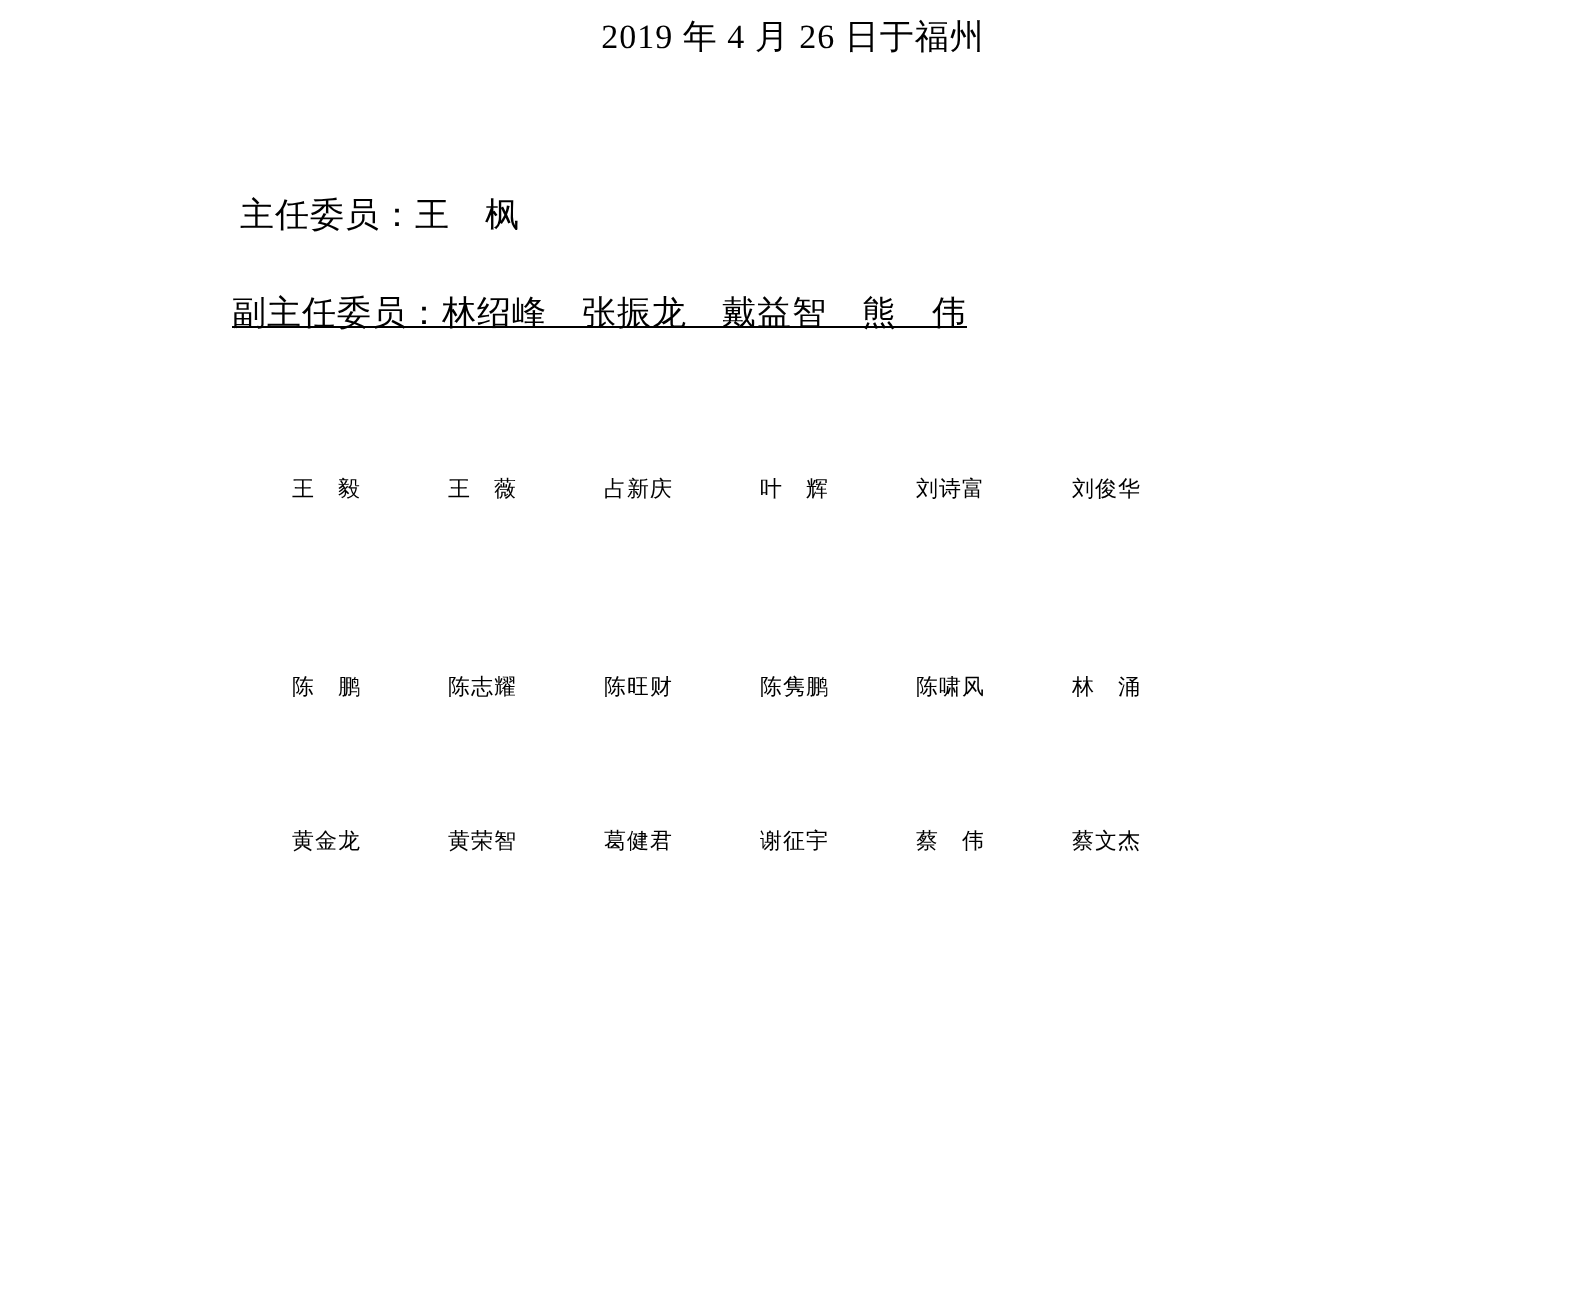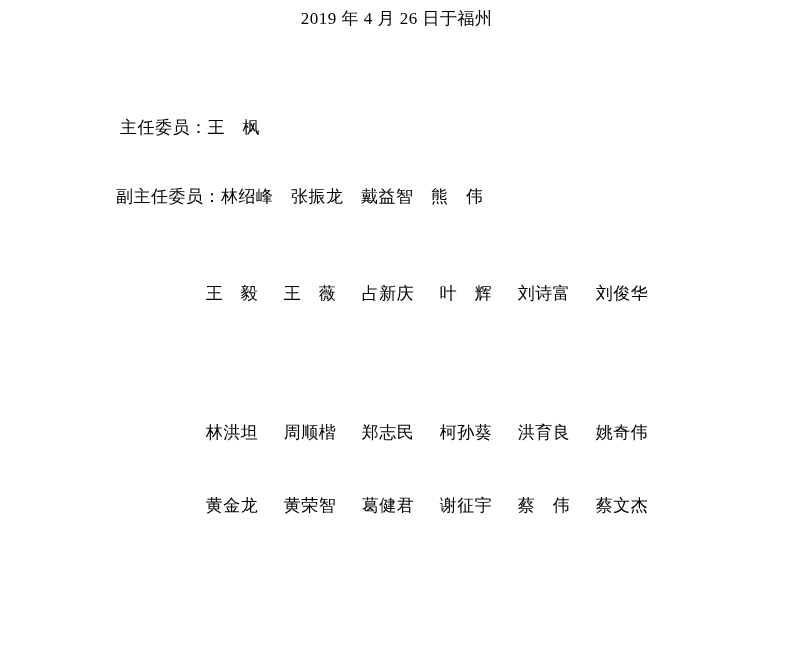--- a/index.html
+++ b/index.html
@@ -29,42 +29,40 @@
   .body-block {
     padding-left: 120px;
     padding-top: 48px;
   }
   .line {
     font-size: 17px;
     line-height: 1;
     margin-bottom: 0;
     white-space: pre;
     letter-spacing: 0.5px;
-    margin-top: 20px;
   }
   .gap-sm { height: 24px; }
   .gap-md { height: 32px; }
   .names-grid {
     display: block;
   }
   .names-row {
-    font-size: 17px;
+    font-size: 11px;
     line-height: 1;
     white-space: pre;
     letter-spacing: 0.5px;
     margin-bottom: 0;
-    font-family: Liberation Mono, monospace;
   }
   .row-spacer { height: 22px; }
   .name-cell {
     display: inline-block;
     width: 78px;
     white-space: pre;
   }
-  .indent-neg { margin-left: -4px; }
+  .indent-neg { margin-left: -4px; text-decoration: underline; }
 </style>
 </head>
 <body>
 
 <div class="page">
 
   <div class="date-line">2019 年 4 月 26 日于福州</div>
 
   <div class="body-block">
 
@@ -85,25 +83,25 @@
 
       <div class="names-row">
         <span class="name-cell">王　毅</span><span class="name-cell">王　薇</span><span class="name-cell">占新庆</span><span class="name-cell">叶　辉</span><span class="name-cell">刘诗富</span><span class="name-cell">刘俊华</span>
       </div>
       <div class="row-spacer"></div>
 
       <div class="row-spacer"></div>
 
       <div class="row-spacer"></div>
 
+      <div class="names-row">
+        <span class="name-cell">陈　鹏</span><span class="name-cell">陈志耀</span><span class="name-cell">陈旺财</span><span class="name-cell">陈隽鹏</span><span class="name-cell">陈啸风</span><span class="name-cell">林　涌</span>
+      </div>
       <div class="row-spacer"></div>
 
-      <div class="names-row">
-        <span class="name-cell">林洪坦</span><span class="name-cell">周顺楷</span><span class="name-cell">郑志民</span><span class="name-cell">柯孙葵</span><span class="name-cell">洪育良</span><span class="name-cell">姚奇伟</span>
-      </div>
       <div class="row-spacer"></div>
 
       <div class="names-row">
         <span class="name-cell">黄金龙</span><span class="name-cell">黄荣智</span><span class="name-cell">葛健君</span><span class="name-cell">谢征宇</span><span class="name-cell">蔡　伟</span><span class="name-cell">蔡文杰</span>
       </div>
 
     </div>
 
   </div>
 </div>

